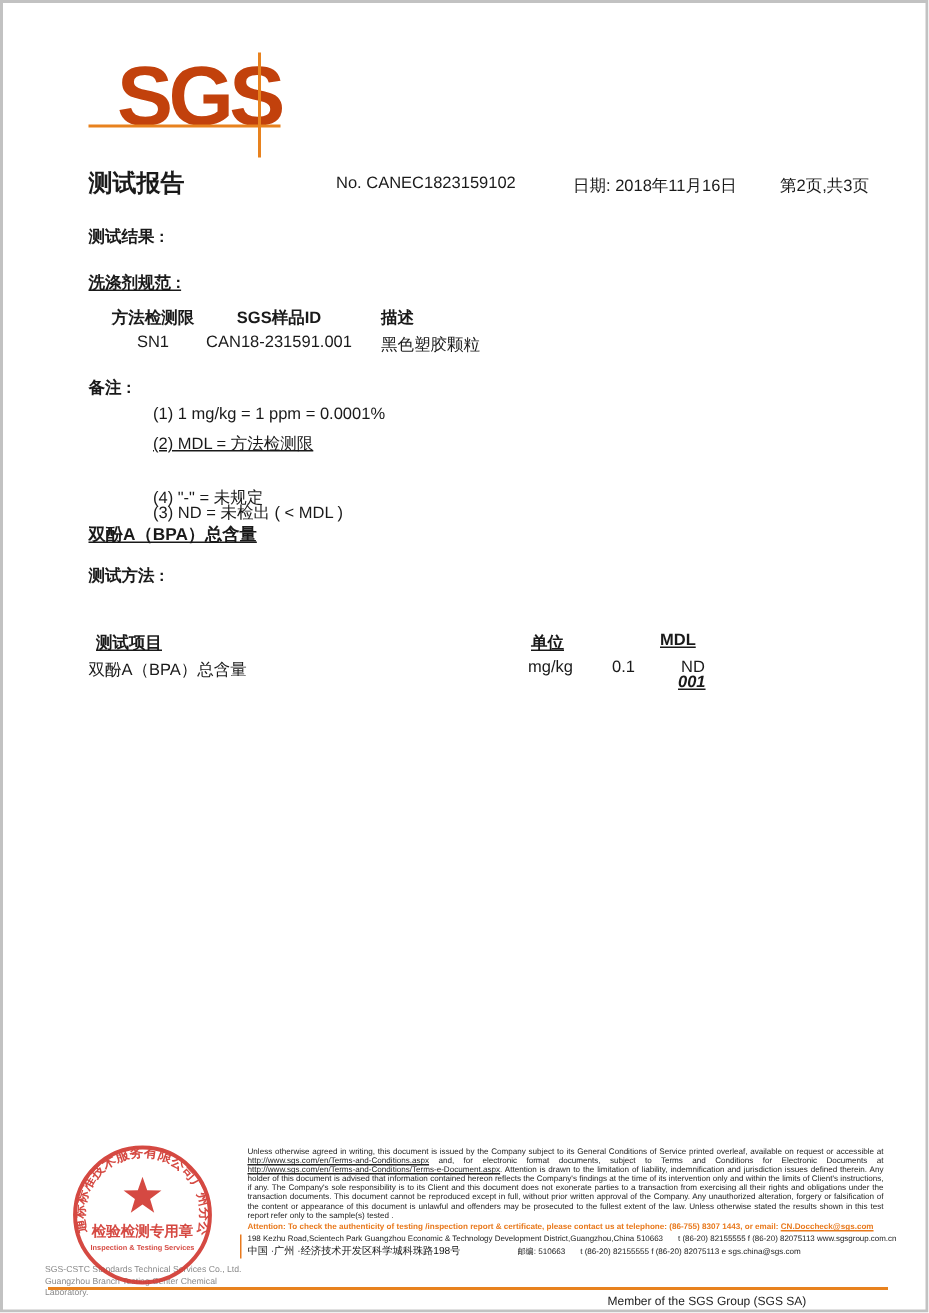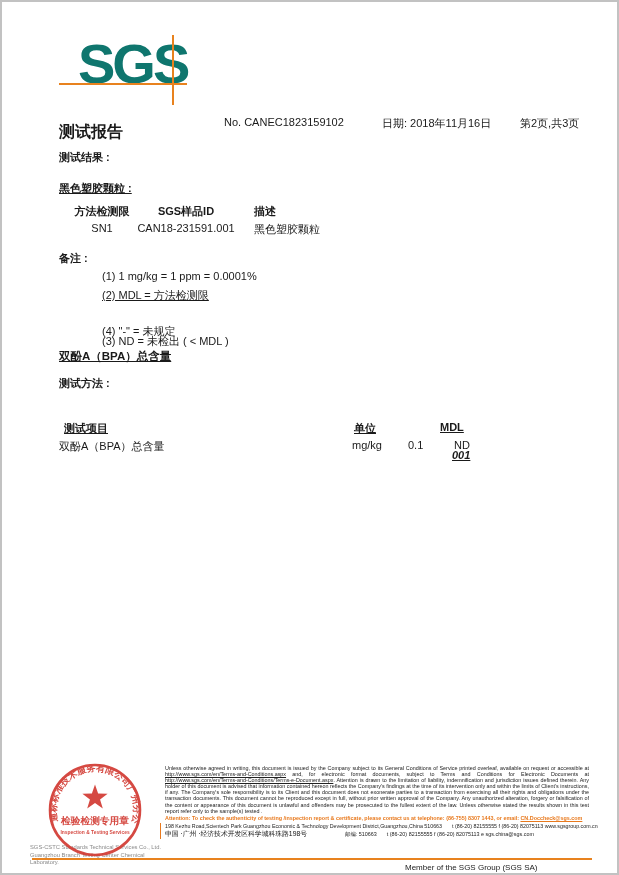--- a/index.html
+++ b/index.html
@@ -3,21 +3,21 @@
 <meta charset="utf-8">
 <style>
   html,body{margin:0;padding:0;background:#ffffff;}
   .page{
     position:relative;width:619px;height:875px;background:#ffffff;
     border:2px solid #c2c2c2;box-sizing:border-box;overflow:hidden;
     font-family:"Liberation Sans","DejaVu Sans",sans-serif;color:#1a1a1a;
   }
   .abs{position:absolute;}
   
-  .logo-text{font-size:56px;font-weight:bold;color:#0f766e;letter-spacing:-3px;line-height:1;}
+  .logo-text{font-size:56px;font-weight:bold;color:#c2410c;letter-spacing:-3px;line-height:1;}
   .orange-vline{width:2px;background:#e8821e;}
   .orange-hline{height:2px;background:#e8821e;}
   
   .report-title{font-size:16px;font-weight:bold;}
   .hdr{font-size:11px;}
   
   .lbl{font-size:11px;font-weight:bold;}
   .txt{font-size:11px;}
   .u{text-decoration:underline;}
   .it{font-style:italic;}
@@ -40,27 +40,27 @@
 <body>
 
 <div class="page">
 
   <div class="abs" style="left:76px;top:34px;">
     <span class="logo-text">SGS</span>
   </div>
   <div class="abs orange-vline" style="left:170px;top:33px;height:70px;"></div>
   <div class="abs orange-hline" style="left:57px;top:81px;width:128px;"></div>
 
-  <div class="abs report-title" style="left:57px;top:120px;">测试报告</div>
+  <div class="abs report-title" style="left:57px;top:110px;">测试报告</div>
   <div class="abs hdr" style="left:222px;top:114px;">No. CANEC1823159102</div>
   <div class="abs hdr" style="left:380px;top:114px;">日期: 2018年11月16日</div>
   <div class="abs hdr" style="left:518px;top:114px;">第2页,共3页</div>
 
   <div class="abs lbl" style="left:57px;top:148px;">测试结果 :</div>
-  <div class="abs lbl u" style="left:57px;top:179px;">黑色塑胶颗粒 :</div>
+  <div class="abs lbl u" style="left:57px;top:179px;">洗涤剂规范 :</div>
 
   <div>
     <div class="abs lbl ctr" style="left:60px;top:202px;width:80px;">方法检测限</div>
     <div class="abs lbl ctr" style="left:128px;top:202px;width:112px;">SGS样品ID</div>
     <div class="abs lbl" style="left:252px;top:202px;">描述</div>
     <div class="abs txt ctr" style="left:60px;top:220px;width:80px;">SN1</div>
     <div class="abs txt ctr" style="left:128px;top:220px;width:112px;">CAN18-231591.001</div>
     <div class="abs txt" style="left:252px;top:220px;">黑色塑胶颗粒</div>
   </div>
 

